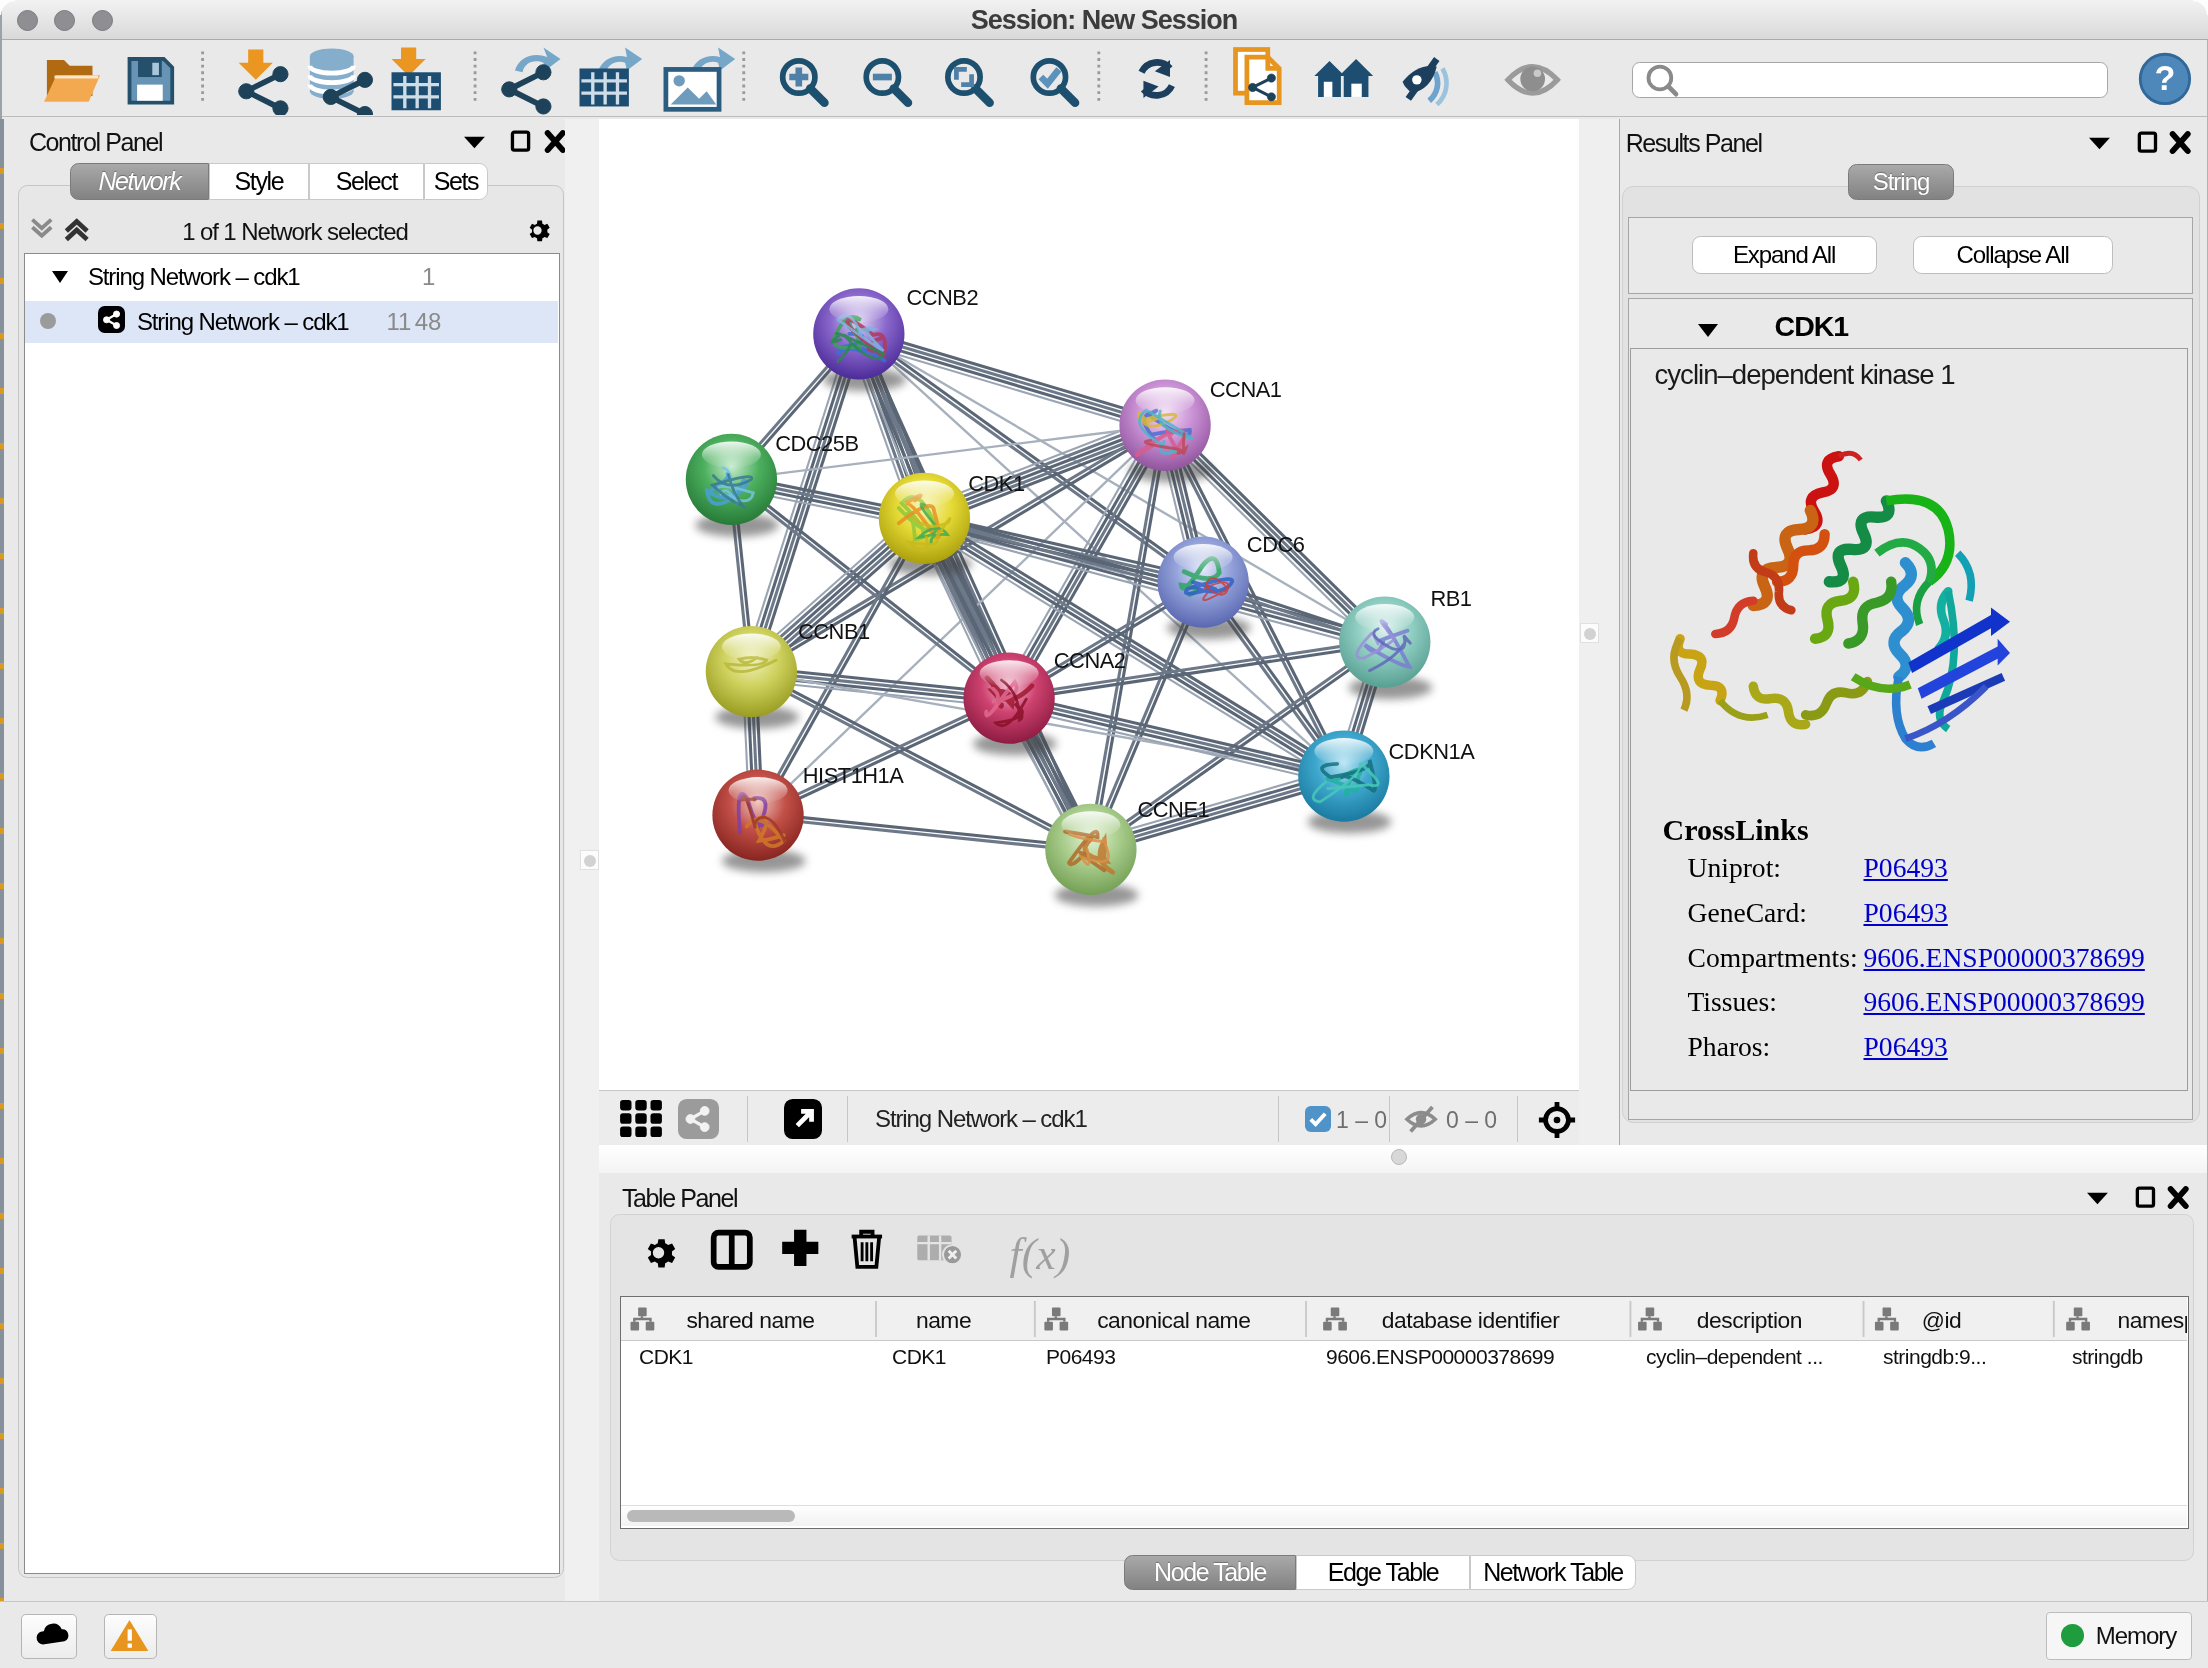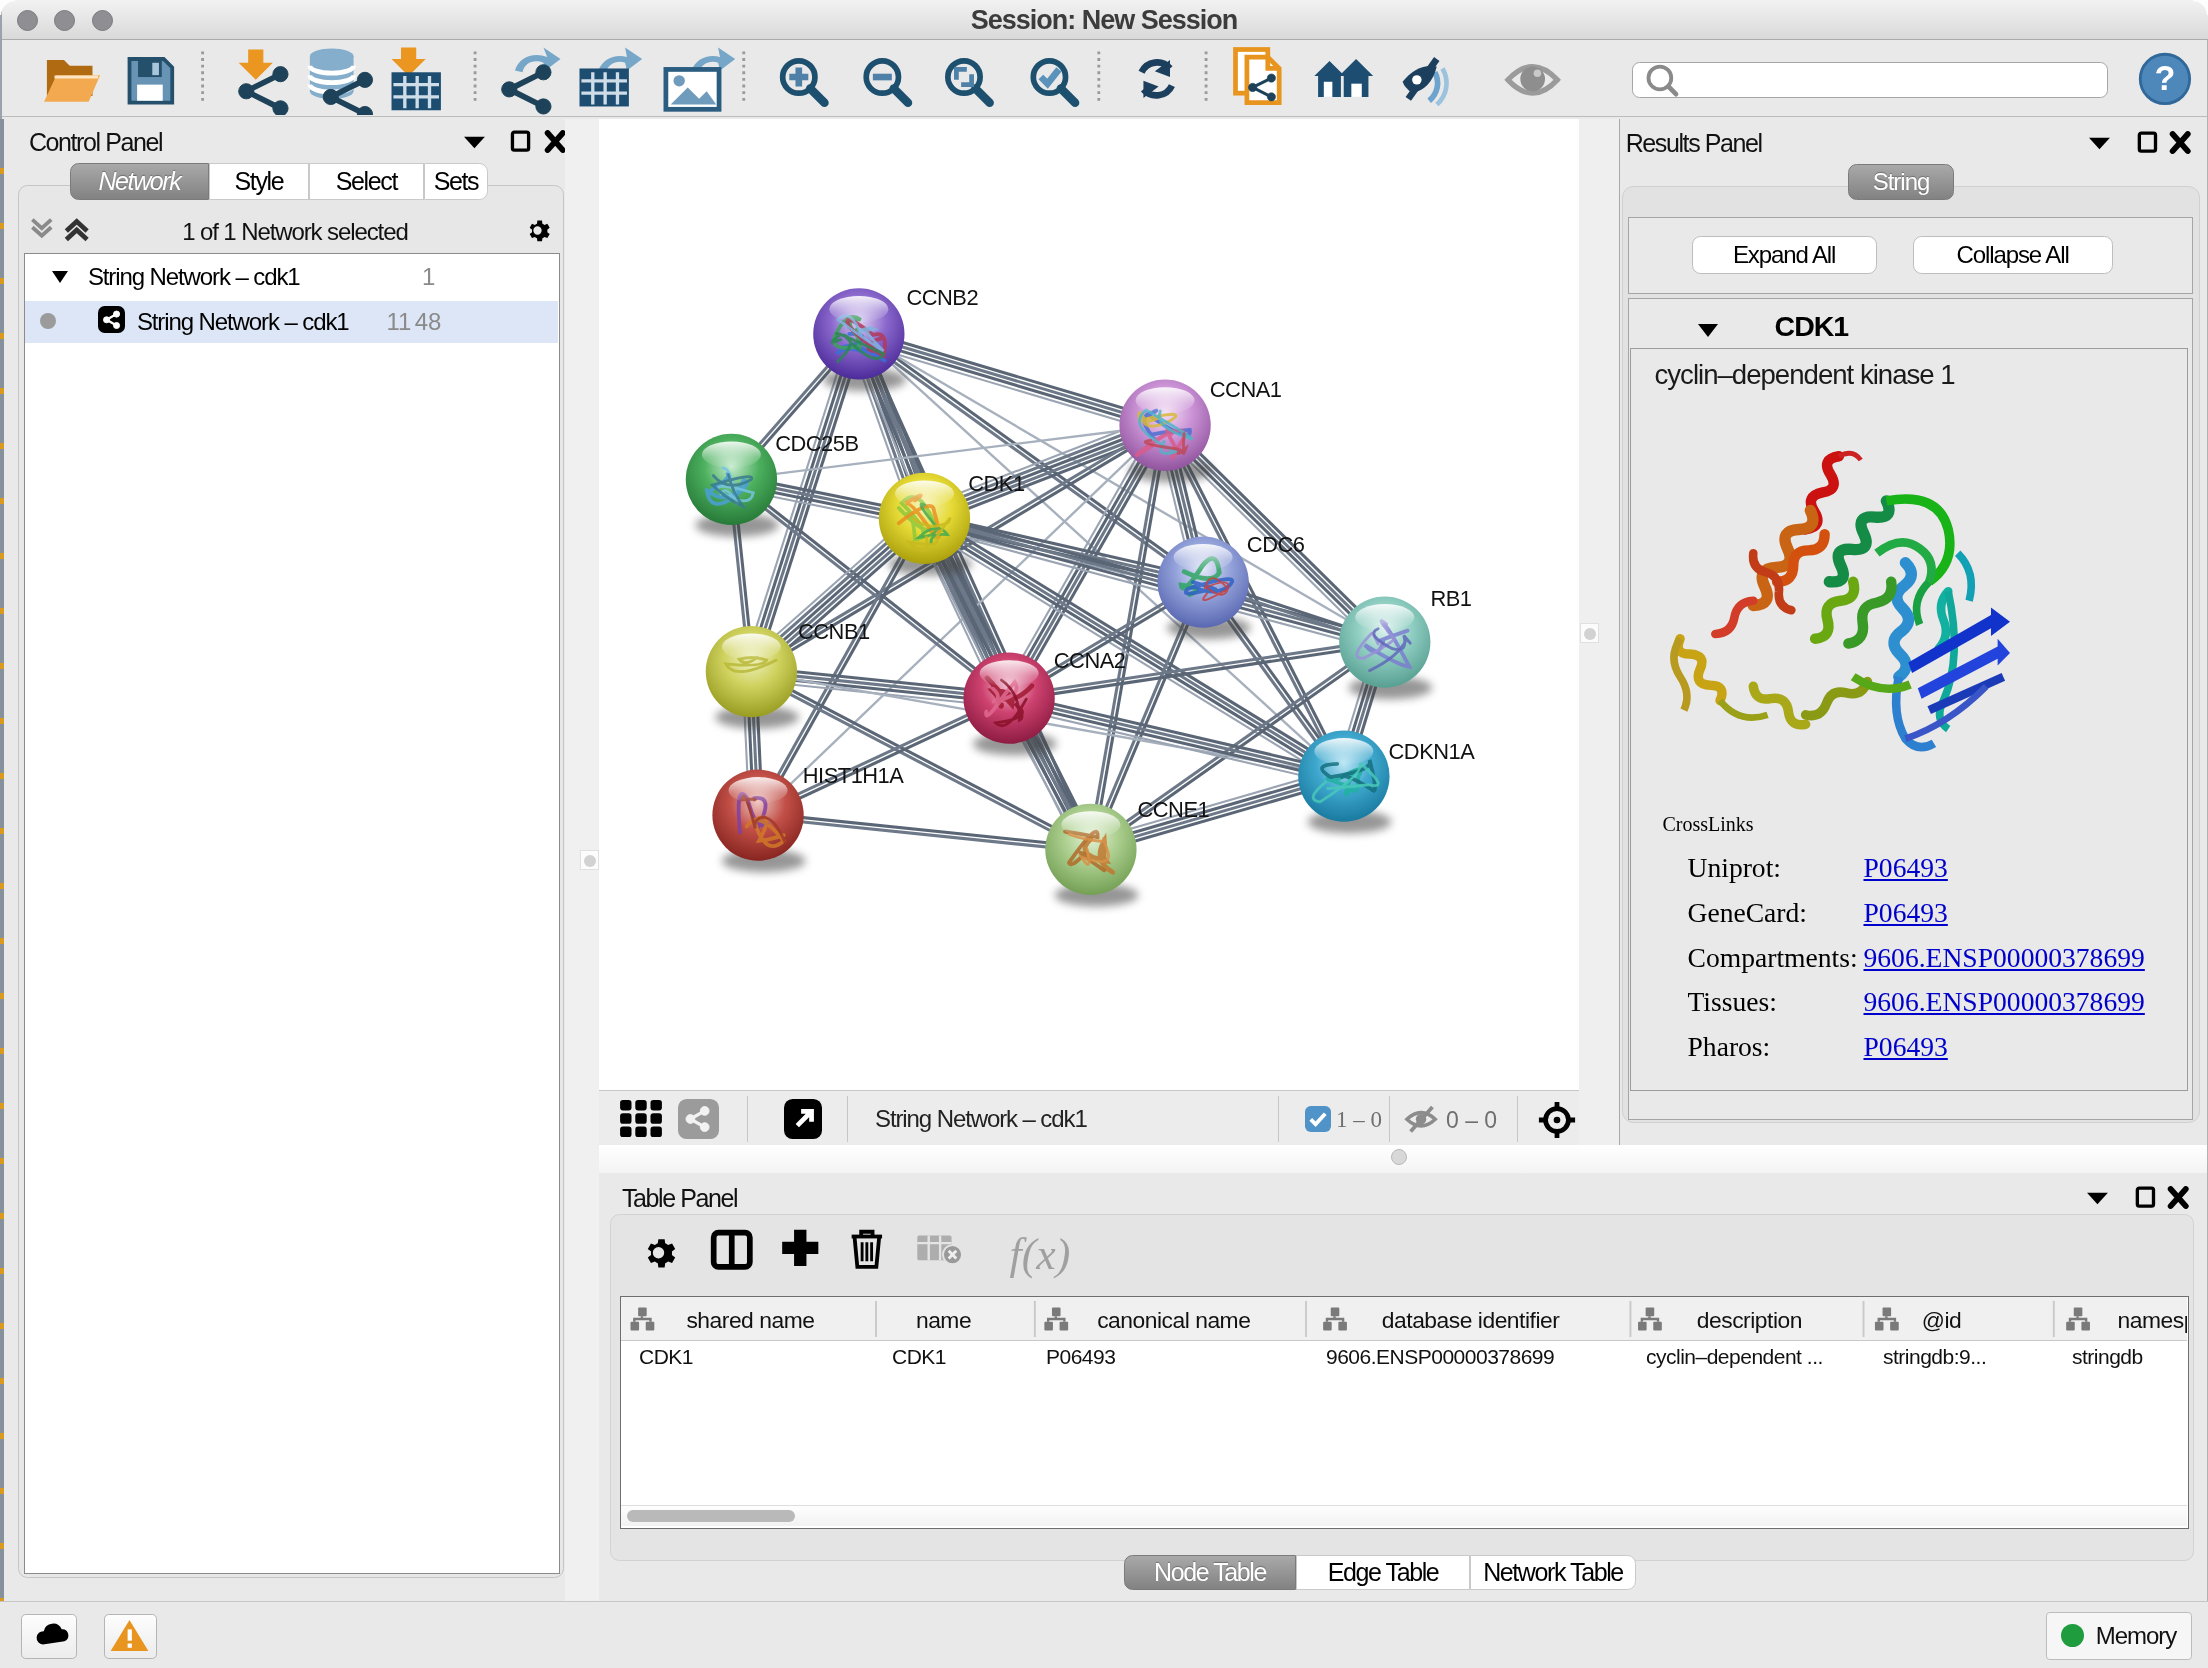--- a/index.html
+++ b/index.html
@@ -566,21 +566,21 @@
     </svg>
   </div>
   <div class="abs" style="left:248px; top:4.8px; width:0; height:46px; border-left:1.9px solid #c6c6c6;"></div>
   <div class="abs" style="left:276px; top:14.3px; font-size:24px; letter-spacing:-1.1px; color:#222;">String Network – cdk1</div>
   <div class="abs" style="left:679px; top:4.8px; width:0; height:46px; border-left:1.9px solid #c6c6c6;"></div>
   <div class="abs" style="left:706px; top:15px; width:26px; height:26px; background:#5093c8; border-radius:5.7px;">
     <svg width="26" height="26" viewBox="0 0 27 27">
         <path d="M6 14 L11 19 L21 8" stroke="#fff" stroke-width="4" fill="none"></path>
       </svg>
   </div>
-  <div class="abs" style="left:737px; top:16px; font-size:23px; color:#6f6f6f;font-family:Liberation Serif, serif;">1 – 0</div>
+  <div class="abs" style="left:737px; top:16px; font-size:23px; color:#6f6f6f;">1 – 0</div>
   <div class="abs" style="left:790px; top:4.8px; width:0; height:46px; border-left:1.9px solid #c6c6c6;"></div>
   <svg class="abs" style="left:805px; top:14.3px;" width="36" height="28.5" viewBox="0 0 38 30">
     <path d="M3 15 Q18 1 33 15 Q18 29 3 15 Z" fill="none" stroke="#8c8c8c" stroke-width="3.6"></path>
     <circle cx="18" cy="15" r="5.5" fill="#8c8c8c"></circle>
     <path d="M30 2 L7 28" stroke="#8c8c8c" stroke-width="4"></path>
   </svg>
   <div class="abs" style="left:847px; top:16px; font-size:23px; color:#6f6f6f;">0 – 0</div>
   <div class="abs" style="left:918px; top:4.8px; width:0; height:46px; border-left:1.9px solid #c6c6c6;"></div>
   <svg class="abs" style="left:938px; top:8.6px;" width="40" height="40" viewBox="0 0 42 42">
     <circle cx="21" cy="21" r="12" fill="none" stroke="#000" stroke-width="5"></circle>
@@ -641,21 +641,21 @@
           <path d="M280 285 L358 250" stroke="#1a3ab8" stroke-width="9" fill="none"></path>
           <path d="M255 315 Q300 300 340 260" stroke="#3a55c8" stroke-width="7" fill="none"></path>
           <path d="M120 150 Q137 150 137 133 Q137 117 153 117 Q170 117 170 100" stroke="#d4500f" stroke-width="11" fill="none" stroke-linecap="round"></path>
           <path d="M195 215 Q213 212 210 193 Q207 175 225 172 Q243 168 240 150" stroke="#3a9a28" stroke-width="11" fill="none" stroke-linecap="round"></path>
           <path d="M150 290 Q166 294 172 278 Q177 263 193 267 Q209 271 215 255" stroke="#8a9a14" stroke-width="10" fill="none" stroke-linecap="round"></path>
           <path d="M95 120 Q93 136 108 140 Q123 144 122 160 Q120 176 135 180" stroke="#c23c18" stroke-width="9" fill="none" stroke-linecap="round"></path>
           <path d="M225 120 Q250 100 270 115 Q288 128 280 150" stroke="#22aa44" stroke-width="9" fill="none"></path>
           <path d="M200 250 Q230 270 260 258" stroke="#57a818" stroke-width="9" fill="none"></path>
           <path d="M310 120 Q330 140 322 170" stroke="#11a0b4" stroke-width="8" fill="none"></path>
         </svg>
-      <div class="abs" style="left:31px; top:464px; font-family:'Liberation Serif',serif; font-size:20px; font-weight:normal; color:#000;">CrossLinks</div>
+      <div class="abs" style="left:31px; top:464px; font-family:'Liberation Serif',serif; font-size:30px; font-weight:bold; color:#000;">CrossLinks</div>
       <div class="abs" style="left:56px; top:503px; font-family:'Liberation Serif',serif; font-size:27.6px; color:#000;">Uniprot:</div>
       <div class="abs" style="left:232px; top:503px; font-family:'Liberation Serif',serif; font-size:27.6px; color:#0000cc; text-decoration:underline;">P06493</div>
       <div class="abs" style="left:56px; top:548px; font-family:'Liberation Serif',serif; font-size:27.6px; color:#000;">GeneCard:</div>
       <div class="abs" style="left:232px; top:548px; font-family:'Liberation Serif',serif; font-size:27.6px; color:#0000cc; text-decoration:underline;">P06493</div>
       <div class="abs" style="left:56px; top:593px; font-family:'Liberation Serif',serif; font-size:27.6px; color:#000;">Compartments:</div>
       <div class="abs" style="left:232px; top:593px; font-family:'Liberation Serif',serif; font-size:27.6px; color:#0000cc; text-decoration:underline;">9606.ENSP00000378699</div>
       <div class="abs" style="left:56px; top:637px; font-family:'Liberation Serif',serif; font-size:27.6px; color:#000;">Tissues:</div>
       <div class="abs" style="left:232px; top:637px; font-family:'Liberation Serif',serif; font-size:27.6px; color:#0000cc; text-decoration:underline;">9606.ENSP00000378699</div>
       <div class="abs" style="left:56px; top:682px; font-family:'Liberation Serif',serif; font-size:27.6px; color:#000;">Pharos:</div>
       <div class="abs" style="left:232px; top:682px; font-family:'Liberation Serif',serif; font-size:27.6px; color:#0000cc; text-decoration:underline;">P06493</div>

